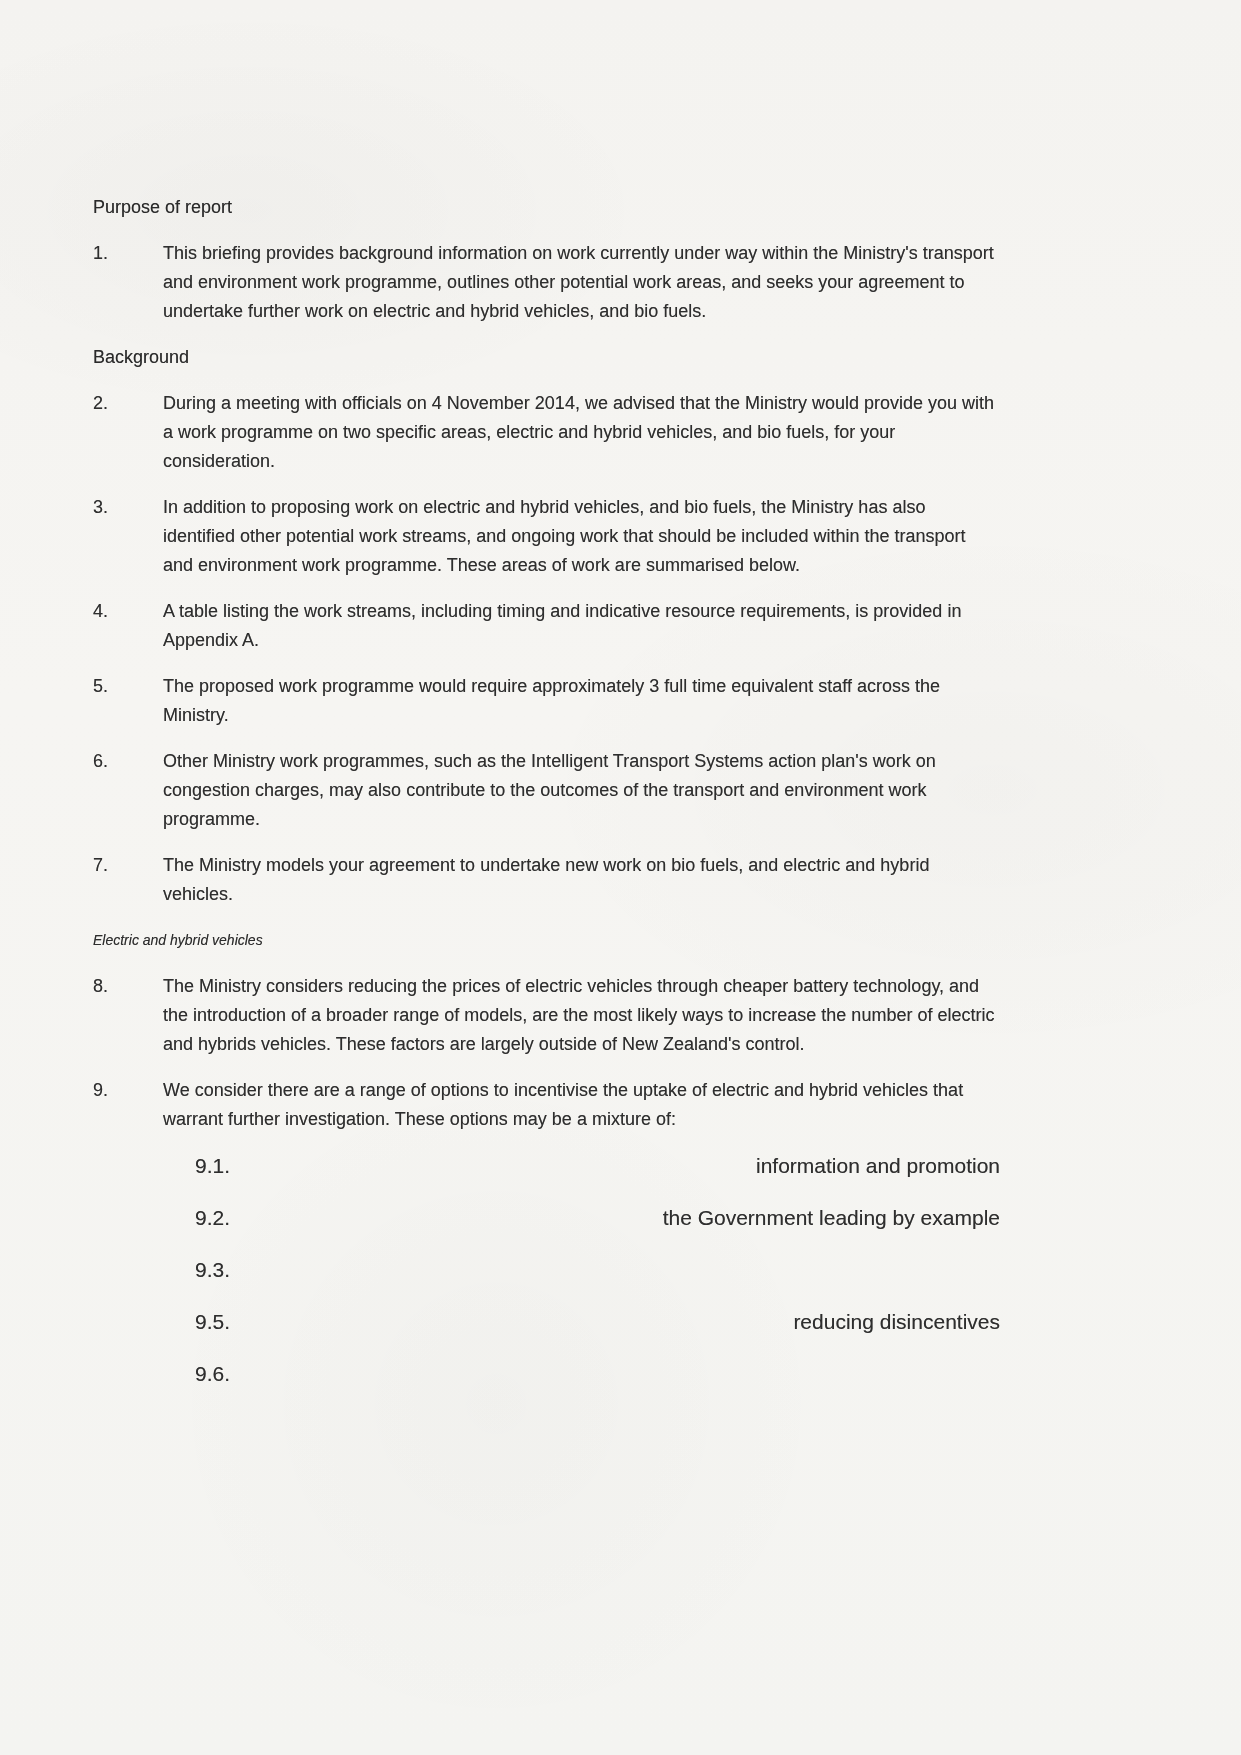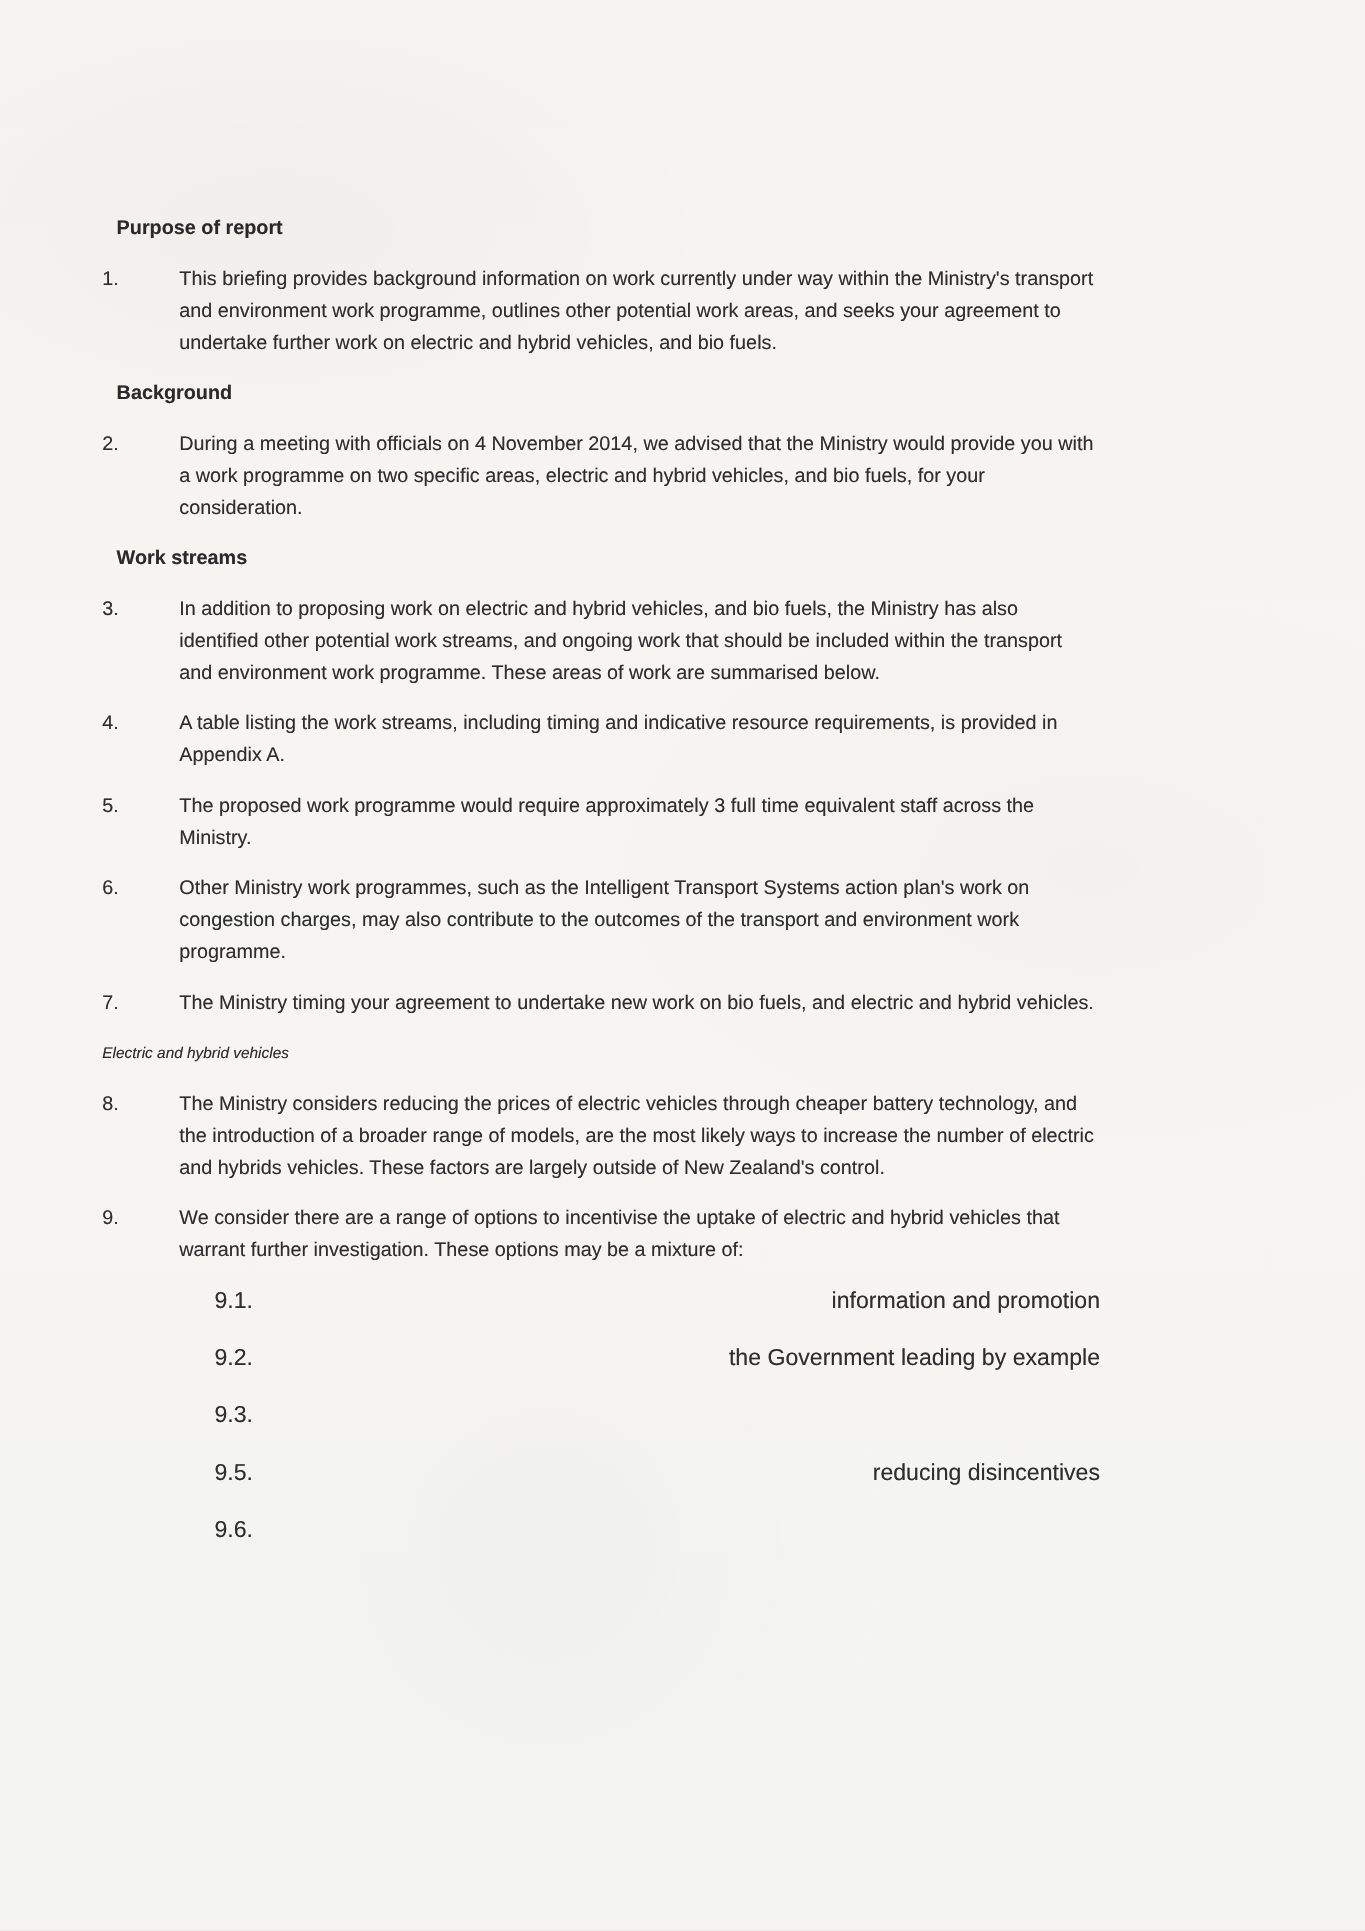--- a/index.html
+++ b/index.html
@@ -24,22 +24,22 @@
   .inner {
     position: absolute;
     left: 93px;
     top: 193px;
     width: 907px;
   }
   .content { width: 907px; }
   .h {
     font-size: 18px;
     line-height: 29px;
-    font-weight: bold;
-    margin: 0 0 17px 13px;
+    font-weight: normal;
+    margin: 0 0 17px 0;
     color: #2a2a2a;
   }
   .hi {
     font-size: 14px;
     line-height: 29px;
     font-weight: normal;
     font-style: italic;
     margin: 0 0 17px 0;
     color: #2d2d2d;
   }
@@ -92,40 +92,39 @@
         <h2 class="h">Purpose of report</h2>
         <div class="para">
           <span class="num">1.</span>
           <div class="txt">This briefing provides background information on work currently under way within the Ministry's transport and environment work programme, outlines other potential work areas, and seeks your agreement to undertake further work on electric and hybrid vehicles, and bio fuels.</div>
         </div>
         <h2 class="h">Background</h2>
         <div class="para">
           <span class="num">2.</span>
           <div class="txt">During a meeting with officials on 4 November 2014, we advised that the Ministry would provide you with a work programme on two specific areas, electric and hybrid vehicles, and bio fuels, for your consideration.</div>
         </div>
-        <h2 class="h">Work streams</h2>
         <div class="para">
           <span class="num">3.</span>
           <div class="txt">In addition to proposing work on electric and hybrid vehicles, and bio fuels, the Ministry has also identified other potential work streams, and ongoing work that should be included within the transport and environment work programme. These areas of work are summarised below.</div>
         </div>
         <div class="para">
           <span class="num">4.</span>
           <div class="txt">A table listing the work streams, including timing and indicative resource requirements, is provided in Appendix A.</div>
         </div>
         <div class="para">
           <span class="num">5.</span>
           <div class="txt">The proposed work programme would require approximately 3 full time equivalent staff across the Ministry.</div>
         </div>
         <div class="para">
           <span class="num">6.</span>
           <div class="txt">Other Ministry work programmes, such as the Intelligent Transport Systems action plan's work on congestion charges, may also contribute to the outcomes of the transport and environment work programme.</div>
         </div>
         <div class="para">
           <span class="num">7.</span>
-          <div class="txt">The Ministry timing your agreement to undertake new work on bio fuels, and electric and hybrid vehicles.</div>
+          <div class="txt">The Ministry models your agreement to undertake new work on bio fuels, and electric and hybrid vehicles.</div>
         </div>
         <h3 class="hi">Electric and hybrid vehicles</h3>
         <div class="para">
           <span class="num">8.</span>
           <div class="txt">The Ministry considers reducing the prices of electric vehicles through cheaper battery technology, and the introduction of a broader range of models, are the most likely ways to increase the number of electric and hybrids vehicles. These factors are largely outside of New Zealand's control.</div>
         </div>
         <div class="para">
           <span class="num">9.</span>
           <div class="txt">We consider there are a range of options to incentivise the uptake of electric and hybrid vehicles that warrant further investigation. These options may be a mixture of:</div>
         </div>

